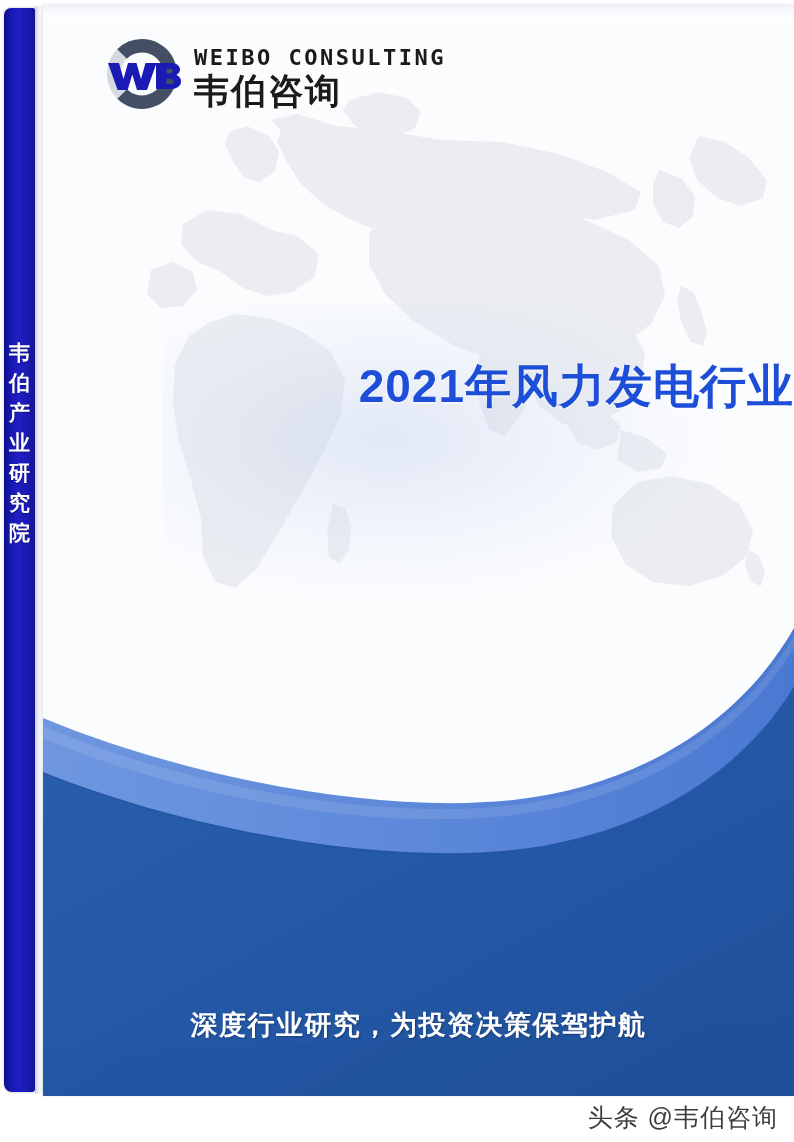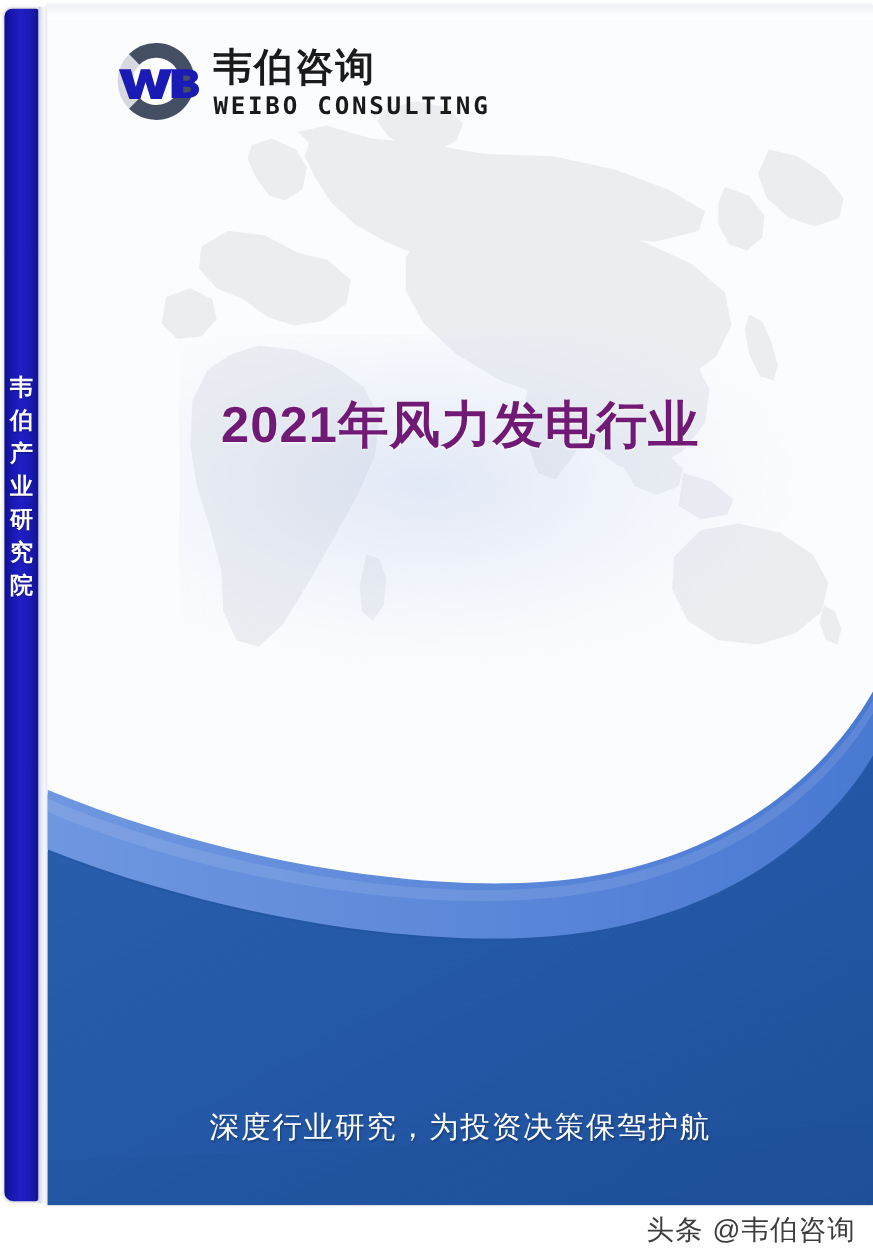--- a/index.html
+++ b/index.html
@@ -156,22 +156,22 @@
     margin-top: 2px;
     white-space: nowrap;
   }
 
   
   #title-block {
     position: absolute;
     left: 0;
     top: 348px;
     width: 751px;
-    text-align: center;
-    color: #701a75;
+    text-align: right;
+    color: #1d4ed8;
     font-size: 46px;
     font-weight: 700;
     line-height: 68px;
     letter-spacing: 1px;
     text-shadow: 0 1px 2px rgba(255,255,255,0.85);
   }
   #title-block .tline { display: block; white-space: nowrap; }
 
   
   #wave-area {
@@ -189,21 +189,21 @@
     position: absolute;
     left: 0;
     bottom: 52px;
     width: 751px;
     text-align: center;
     z-index: 5;
   }
   #tagline {
     color: #ffffff;
     font-size: 27px;
-    font-weight: 400;
+    font-weight: 700;
     letter-spacing: 1.5px;
     line-height: 38px;
     text-shadow: 1px 1px 2px rgba(0,0,0,0.28);
     white-space: nowrap;
   }
   #weburl {
     font-family: "DejaVu Sans Mono", "Liberation Mono", monospace;
     color: #ffffff;
     font-size: 25px;
     font-weight: 700;
@@ -303,22 +303,22 @@
           <svg viewBox="0 0 84 84" xmlns="http://www.w3.org/2000/svg" aria-hidden="true">
             <path d="M42 7 a35 35 0 1 1 -24.7 59.8 l9.6 -9.6 A21.5 21.5 0 1 0 42 20.5 a21.4 21.4 0 0 0 -15.2 6.3 l-9.6 -9.6 A34.9 34.9 0 0 1 42 7 z" fill="#454f63"></path>
             <path d="M17.3 17.2 l9.6 9.6 A21.4 21.4 0 0 0 20.5 42 a21.4 21.4 0 0 0 6.4 15.2 l-9.6 9.6 A34.9 34.9 0 0 1 7 42 a34.9 34.9 0 0 1 10.3 -24.8 z" fill="#454f63" opacity="0.20"></path>
             <g fill="#1a1ab5">
               <path d="M8 31 h11 l4.5 16 4.5 -16 h8.5 l4.5 16 4.5 -16 h11 l-9.5 27 h-10 l-4.7 -15.5 -4.7 15.5 h-10 z"></path>
               <path d="M56 31 h14.5 c6 0 9.5 2.6 9.5 6.6 0 2.6 -1.6 4.5 -4.3 5.4 3.3 0.8 5.3 3.1 5.3 6.2 0 4.6 -3.9 7.8 -10.4 7.8 H56 z m10.5 10.4 h3.1 c2 0 3.2 -0.9 3.2 -2.4 0 -1.5 -1.2 -2.3 -3.2 -2.3 h-3.1 z m0 10.6 h3.7 c2.2 0 3.5 -1 3.5 -2.6 0 -1.6 -1.3 -2.5 -3.5 -2.5 h-3.7 z"></path>
             </g>
           </svg>
         </div>
         <div id="logo-words">
+          <div id="logo-en">WEIBO CONSULTING</div>
           <div id="logo-cn">韦伯咨询</div>
-          <div id="logo-en">WEIBO CONSULTING</div>
         </div>
       </div>
 
       <div id="title-block">
         <span class="tline">2021年风力发电行业</span>
       </div>
 
       <div id="wave-area">
         <svg viewBox="0 0 751 560" xmlns="http://www.w3.org/2000/svg" preserveAspectRatio="none" aria-hidden="true">
           <defs>

